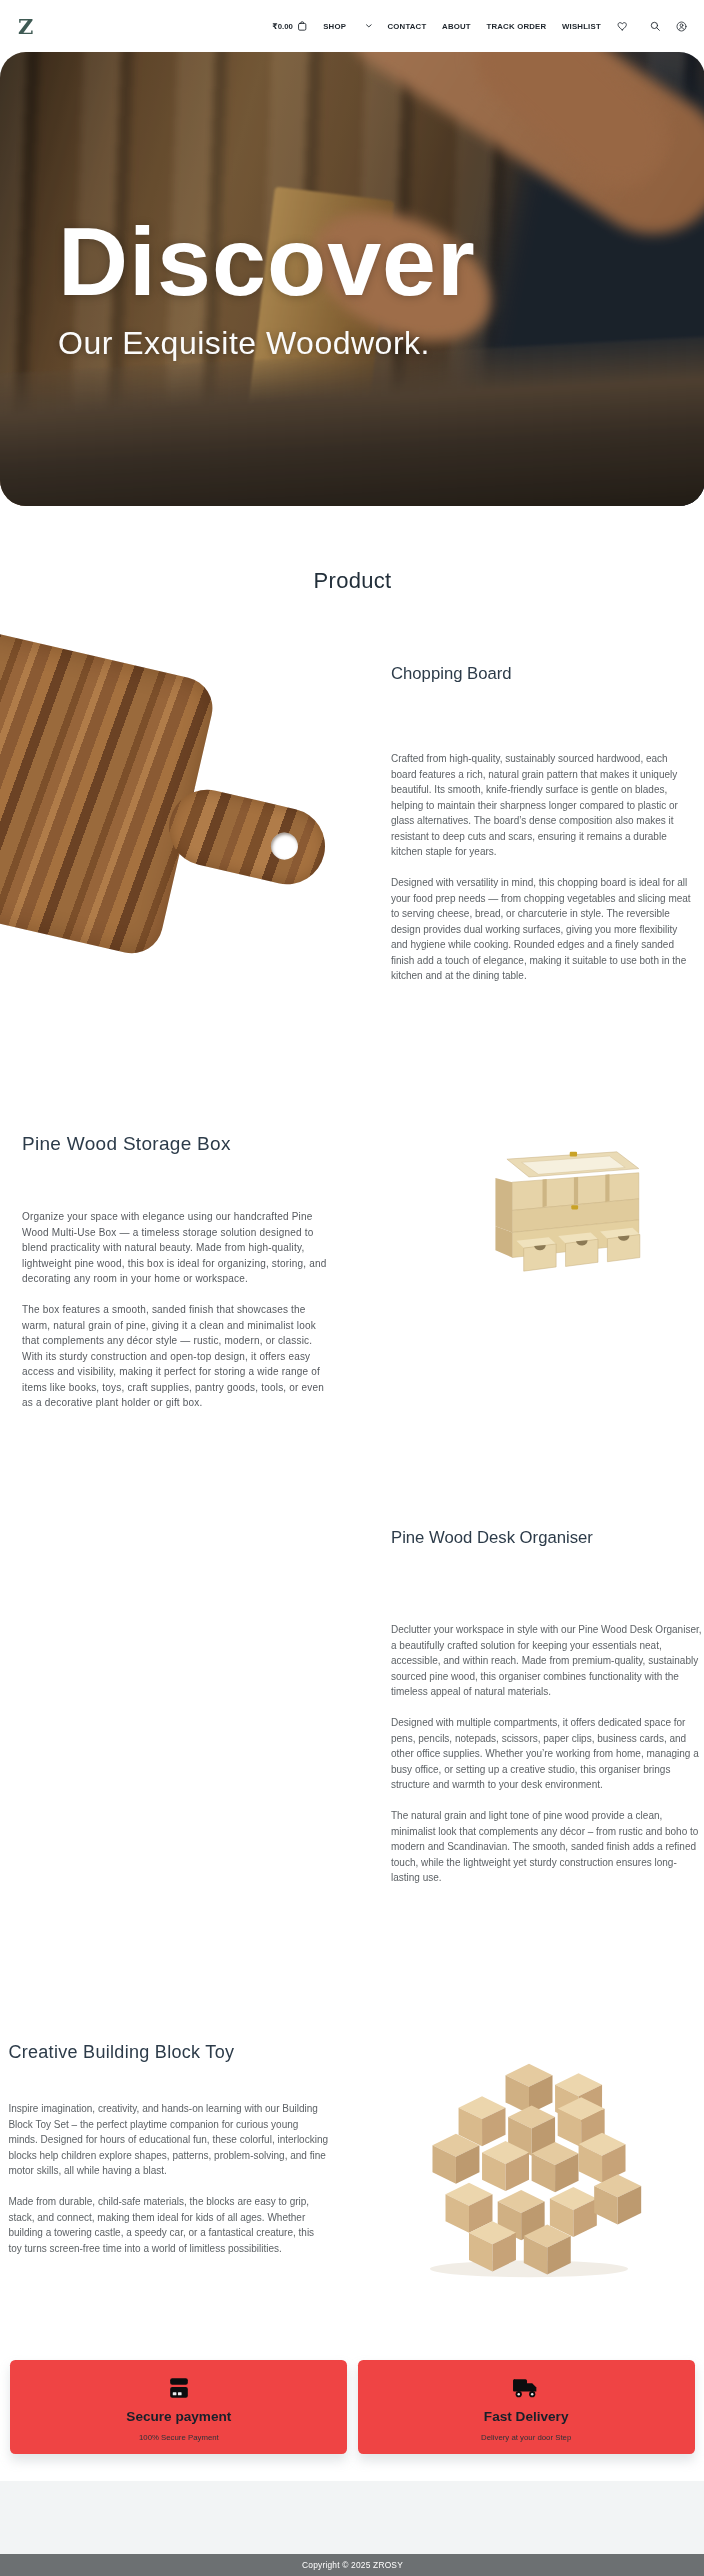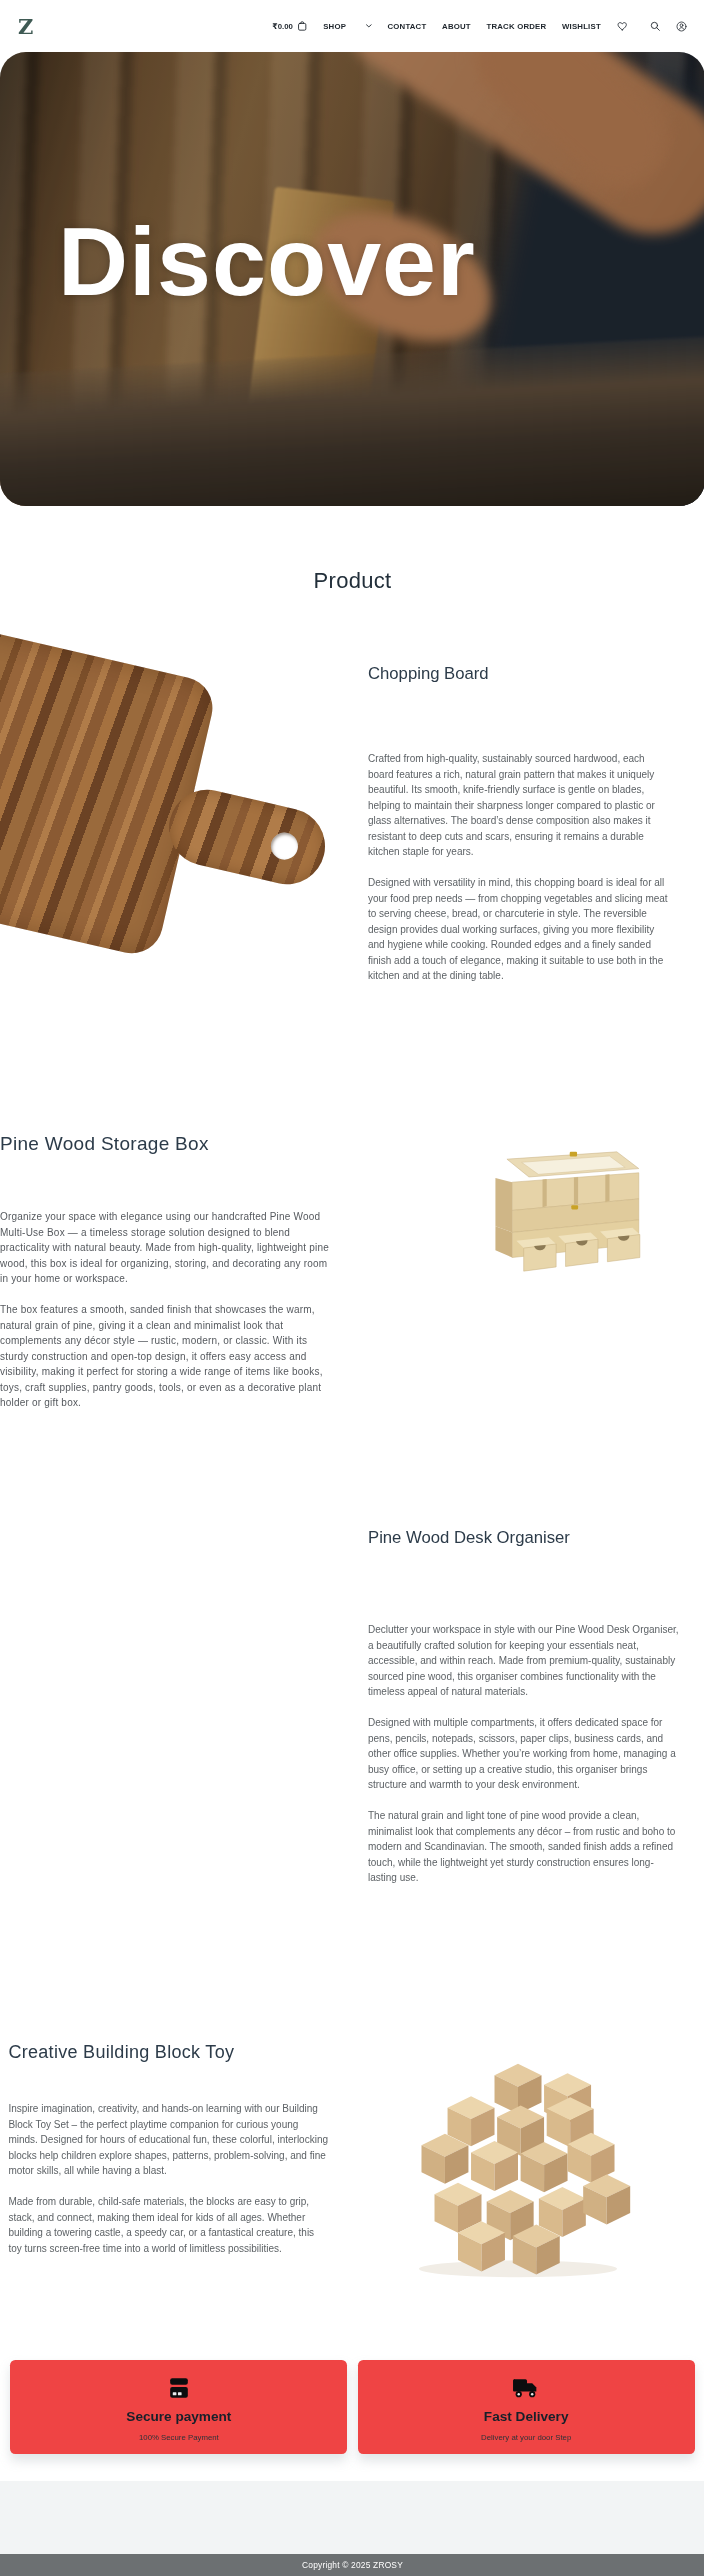--- a/index.html
+++ b/index.html
@@ -51,21 +51,21 @@
   .hero-title { color:#fff; font-size:97px; font-weight:700; line-height:1; letter-spacing:1px;
                 text-shadow:0 1px 9.4px rgba(0,0,0,.25); }
   .hero-sub { color:#fbfbfb; font-size:32px; font-weight:400; margin-top:14.6px; letter-spacing:0.5px;
               text-shadow:0 1px 6.3px rgba(0,0,0,.3); }
 
   
   .page-heading { text-align:center; padding:62px 17px 22px; font-size:22px; font-weight:400;
                   color:#222f3a; letter-spacing:0.3px; }
 
   
-  .sec { position:relative; }
+  .sec { position:relative;gap:23px; }
   .sec h2 { font-weight:400; color:#2c3b49; }
   .sec p { font-size:10px; line-height:1.55; color:#5d6266; margin-bottom:15.7px; max-width:100%; }
 
   
   .sec-chop { height:459px; overflow:hidden; display:flex; }
   .chop-media { position:relative; width:334px; flex:none; }
   .board { position:absolute; left:-167px; top:55px; width:517px; height:282px;
            transform:rotate(13deg); transform-origin:60% 50%; }
   .board-body { position:absolute; left:0; top:0; width:355px; height:282px; border-radius:31px;
      background:repeating-linear-gradient(97deg,#7c4f2a 0 7.3px,#97653a 7.3px 18px,#b07c49 18px 25px,
@@ -75,21 +75,21 @@
      background:repeating-linear-gradient(97deg,#8a5a33 0 8.4px,#a5713f 8.4px 21px,#7c4f2a 21px 32px,
        #b07c49 32px 44px,#6b4224 44px 54px,#9a6a3c 54px 67px);
      box-shadow:inset 0 0 12.5px rgba(55,28,8,.3); }
   .board-hole { position:absolute; right:27px; top:24.5px; width:27px; height:27px; border-radius:50%;
      background:#fff; box-shadow:inset 1.6px 1.6px 3.1px rgba(40,20,5,.45); }
   .chop-text { width:302px; margin-left:34px; padding-top:48px; }
   .chop-text h2 { font-size:16.7px; margin-bottom:67px; }
 
   
   .sec-box { padding-top:58px; height:428px; display:flex; }
-  .box-text { width:330px; padding-left:0; }
+  .box-text { width:330px; padding-left:22px; }
   .box-text h2 { font-size:19px; letter-spacing:0.3px; margin-bottom:54px; }
   .box-text p { letter-spacing:0.2px; color:#55595e; }
   .box-media { flex:1; display:flex; justify-content:flex-end; align-items:flex-start;
                padding-right:62px; }
   .box-media svg { width:157px; height:auto; }
 
   
   .sec-desk { height:514px; display:flex; padding-top:25px; }
   .desk-spacer { width:334px; flex:none; }
   .desk-text { width:313px; margin-left:34px; }
@@ -175,20 +175,21 @@
   <div class="planks"></div>
   <div class="shade-right"></div>
   <div class="arm1"></div>
   <div class="arm2"></div>
   <div class="plank"></div>
   <div class="hand"></div>
   <div class="table"></div>
   <div class="dim"></div>
   <div class="hero-text">
     <div class="hero-title">Discover</div>
+    <div class="hero-sub">Our Exquisite Woodwork.</div>
   </div>
 </div>
 
 <div class="page-heading">Product</div>
 
 <div class="sec sec-chop">
   <div class="chop-media">
     <div class="board">
       <div class="board-body"></div>
       <div class="board-handle">

